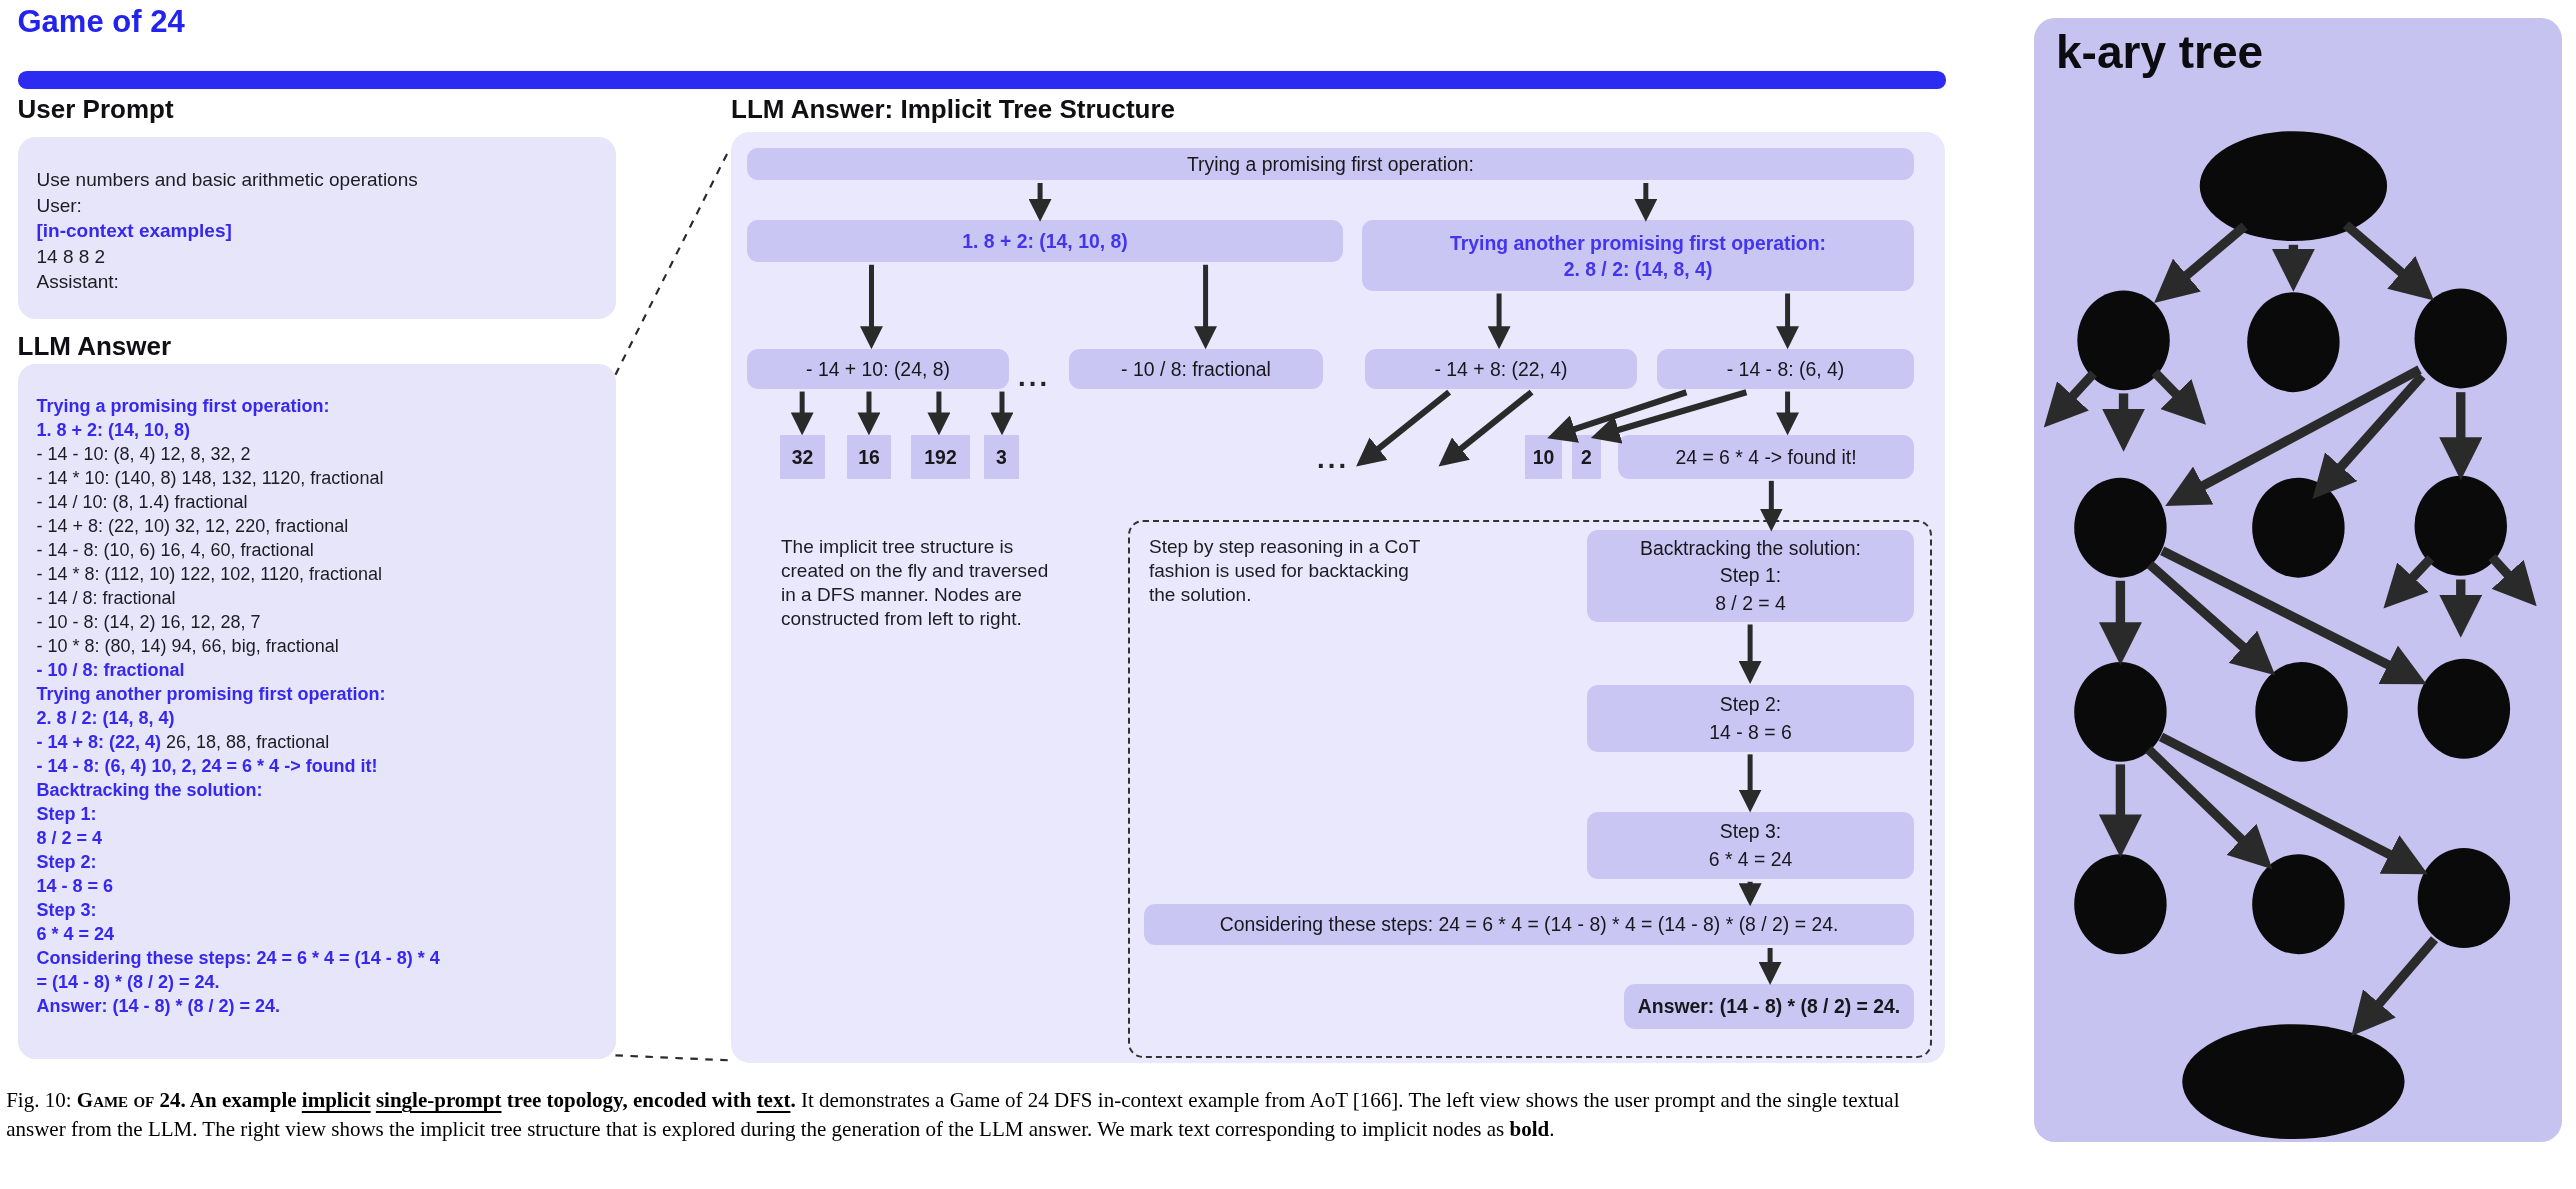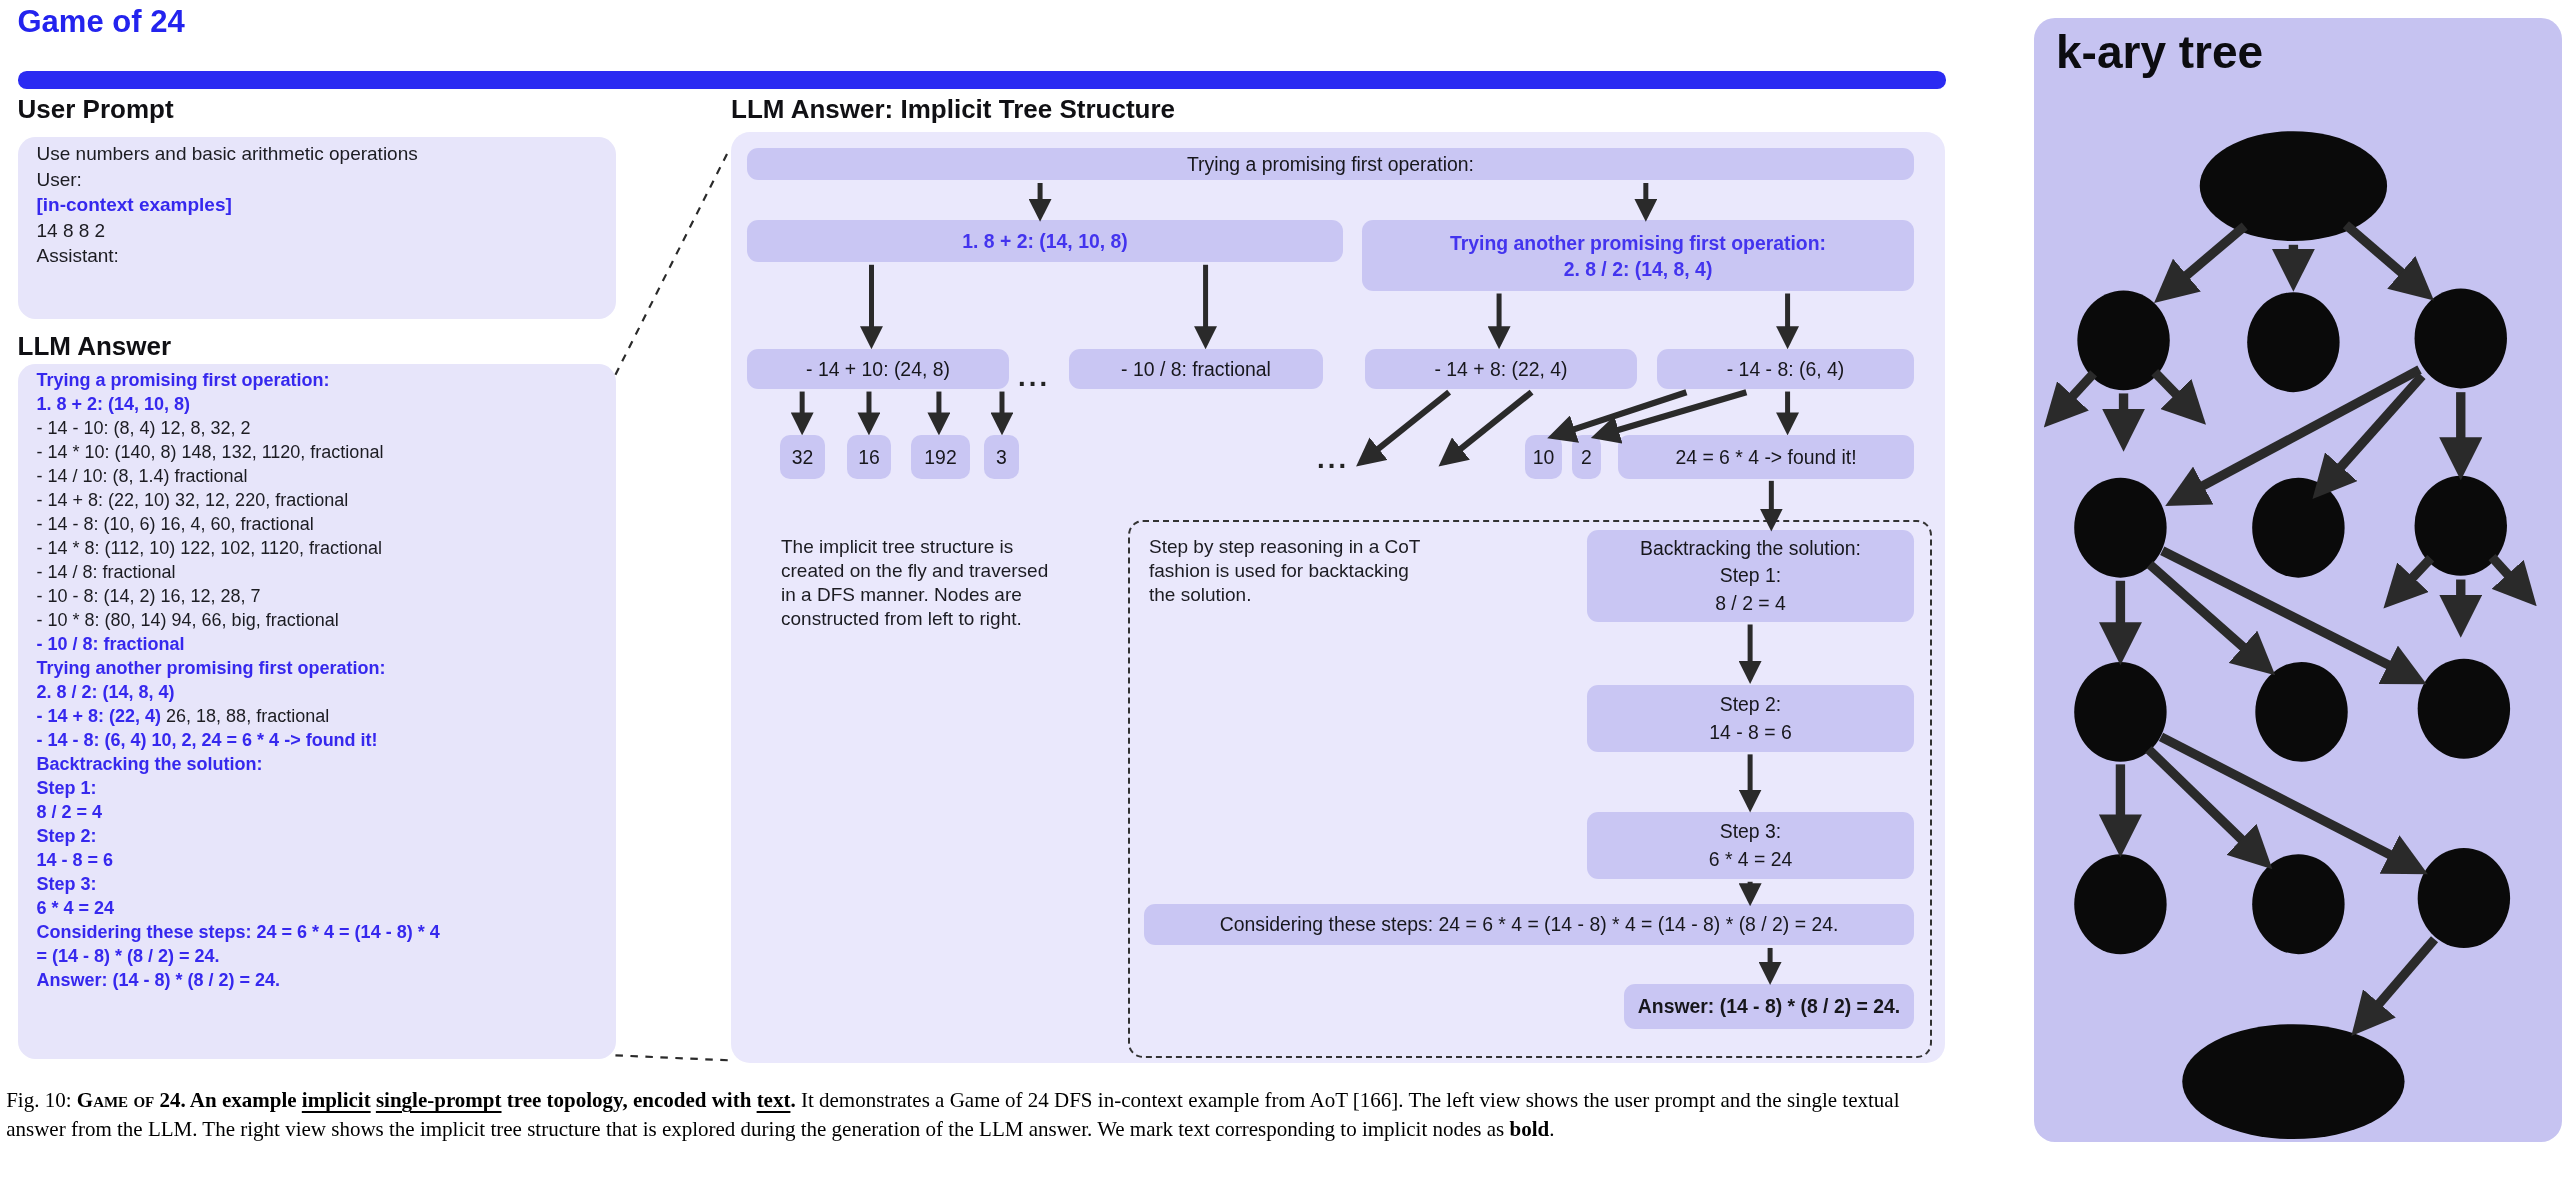--- a/index.html
+++ b/index.html
@@ -7,34 +7,34 @@
           font-family:"Liberation Sans",sans-serif;color:#141418;}
   .abs{position:absolute;}
   .serif{font-family:"Liberation Serif",serif;}
 
   
   .fig-title{font-size:31px;font-weight:bold;color:#2323ee;letter-spacing:0px;}
   .rule{background:#2b2bf2;border-radius:8.7px;}
   .sec-head{font-size:26px;font-weight:bold;color:#101014;}
 
   
-  .lbox{background:#e7e5fa;border-radius:17.5px;box-sizing:border-box;padding:4px 19px;}
+  .lbox{background:#e7e5fa;border-radius:17.5px;box-sizing:border-box;padding:30px 19px;}
   .rl{white-space:pre-wrap;}
   .userbox .rl{font-size:19px;line-height:25.6px;}
   .ansbox .rl{font-size:18px;line-height:24px;}
   .n{color:#1c1c22;font-weight:400;}
   .bb{color:#3628ee;font-weight:700;}
 
   
   .container{background:#eae8fc;border-radius:19px;}
   .node{position:absolute;background:#c9c6f3;border-radius:11.2px;display:flex;align-items:center;
         justify-content:center;text-align:center;font-size:19.4px;color:#17171c;box-sizing:border-box;}
   .node.blue{color:#4334ee;font-weight:600;}
   .node.bold{font-weight:700;}
-  .leaf{border-radius:10px;}
+  .leaf{border-radius:1px;font-weight:bold;}
   .dots{position:absolute;font-size:27.5px;font-weight:900;color:#222;letter-spacing:3.1px;}
   .plain-note{position:absolute;font-size:19px;line-height:24px;color:#1c1c22;white-space:pre-line;}
   .dashed-box{position:absolute;border:2.2px dashed #333;border-radius:15px;}
 
   
   .kpanel{background:#c6c3f1;border-radius:21px;}
   .kary-title{font-size:46px;font-weight:bold;color:#0c0c10;}
   .io-label{position:absolute;display:flex;align-items:center;justify-content:center;
             color:#ffffff;font-weight:bold;}
 

